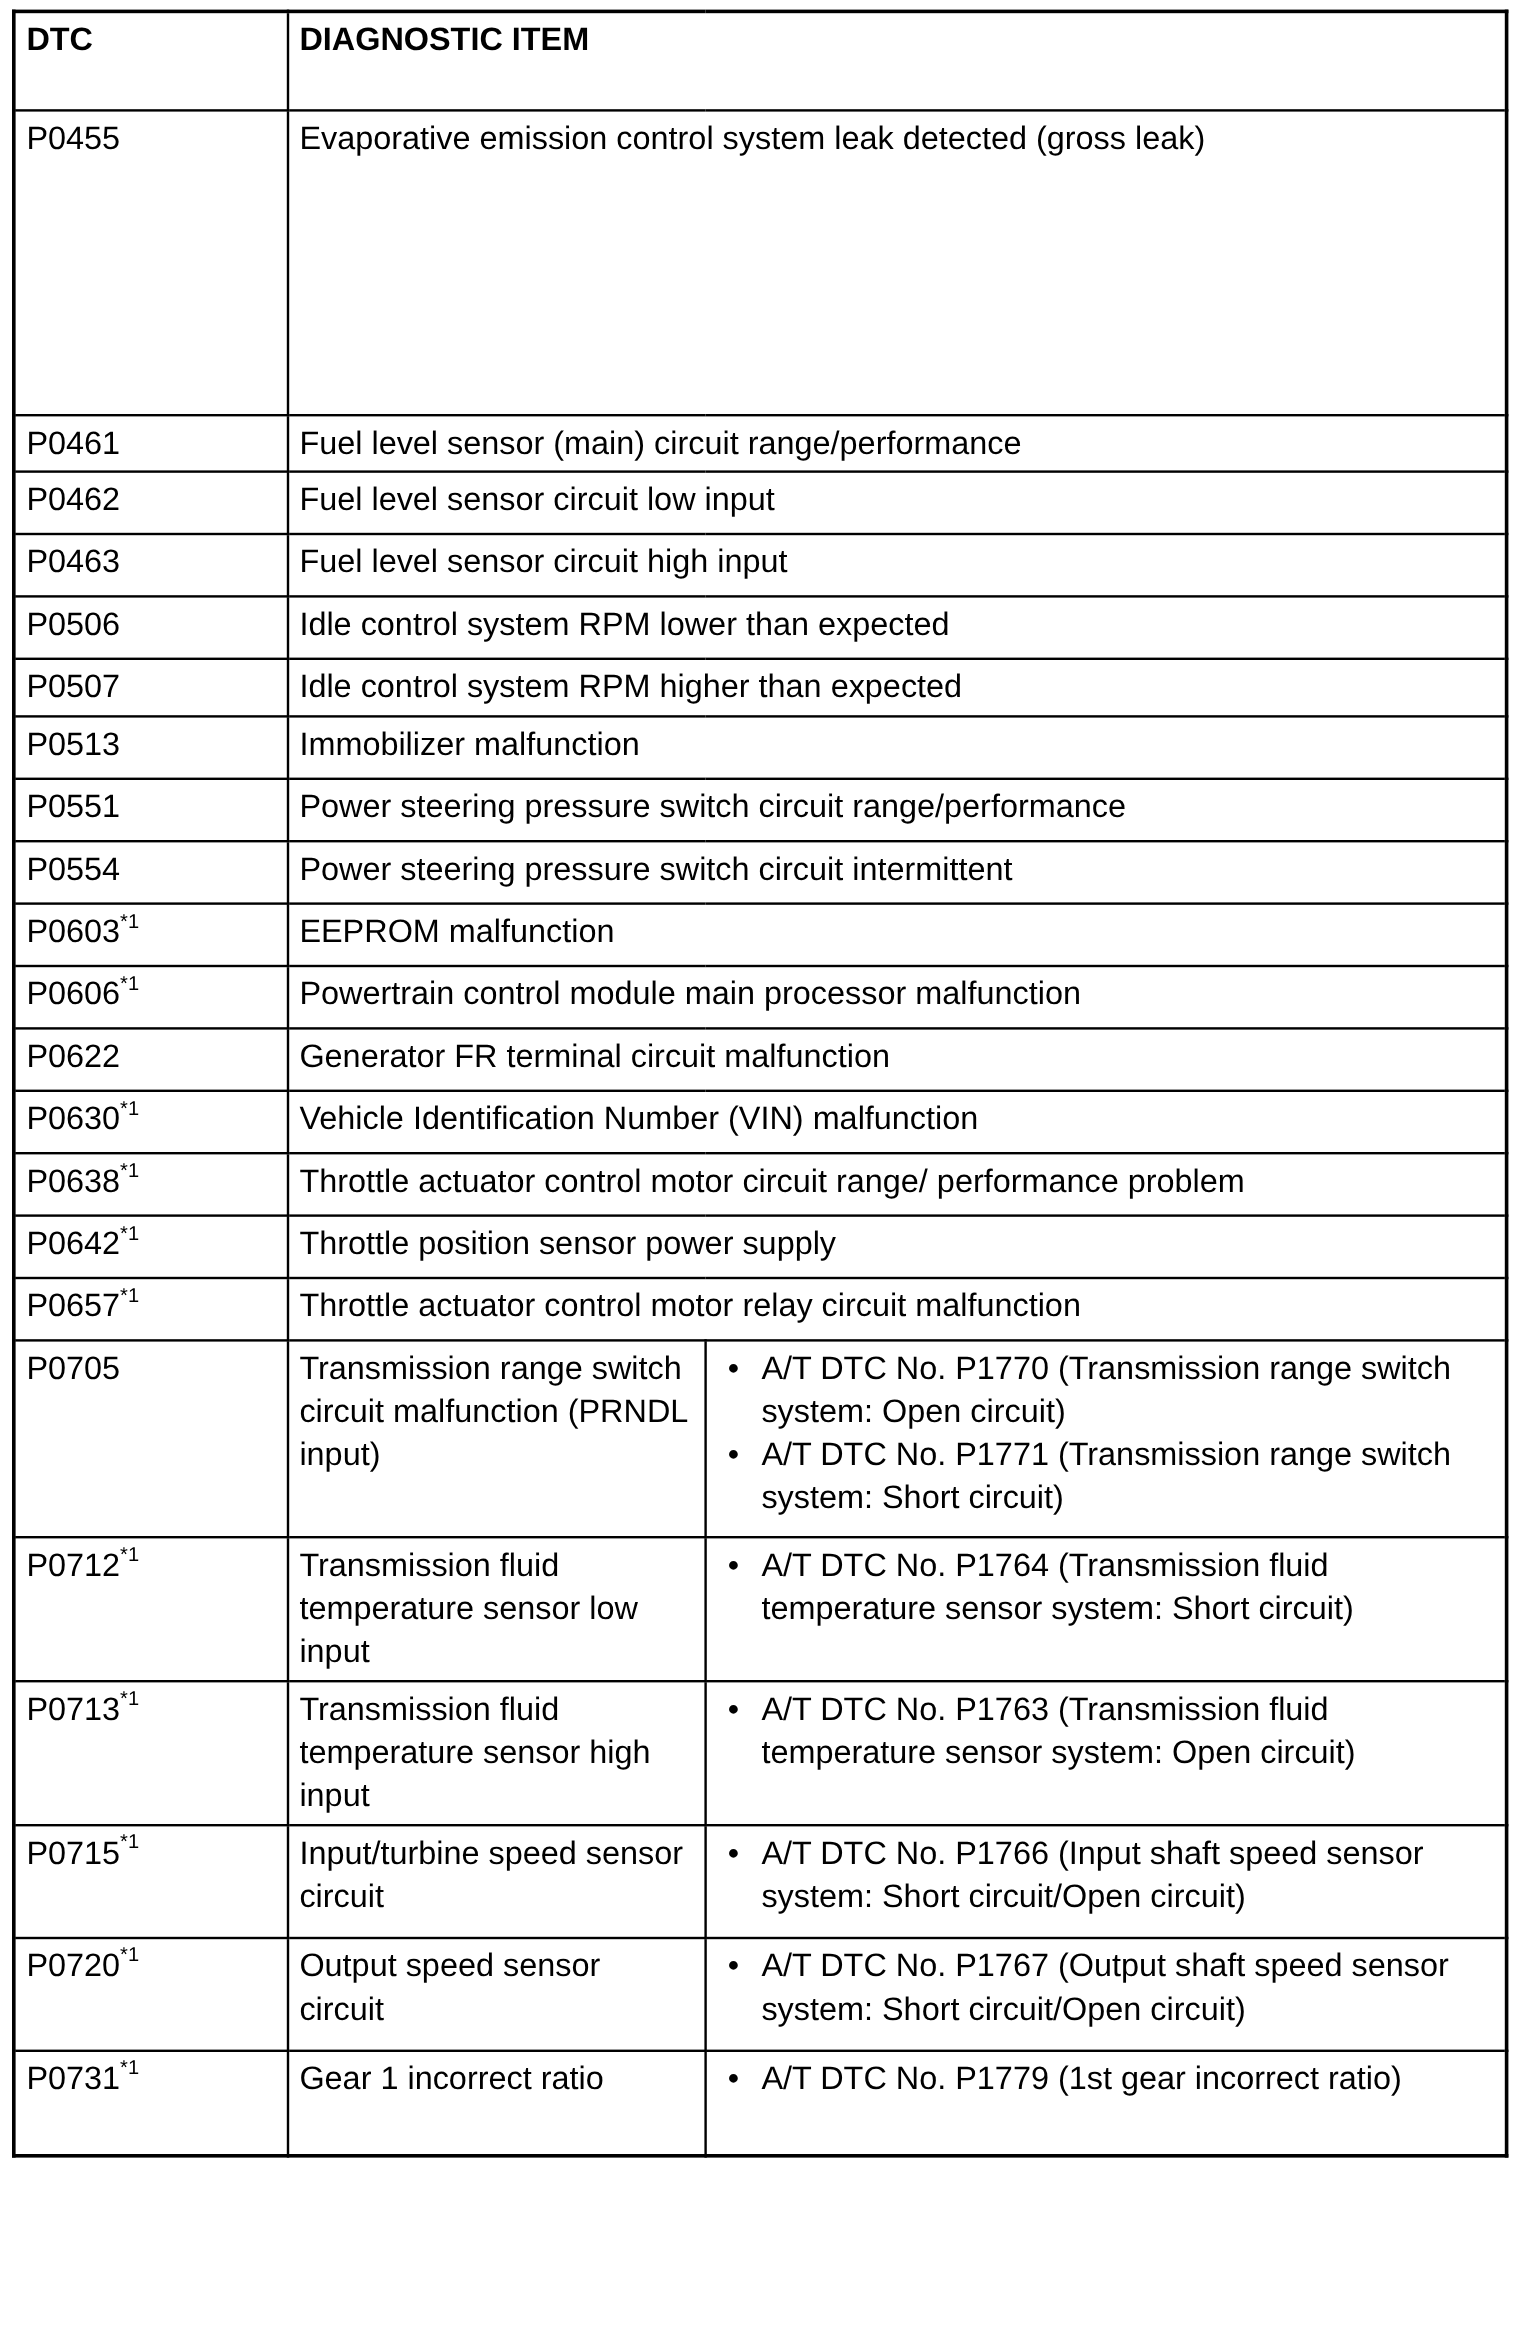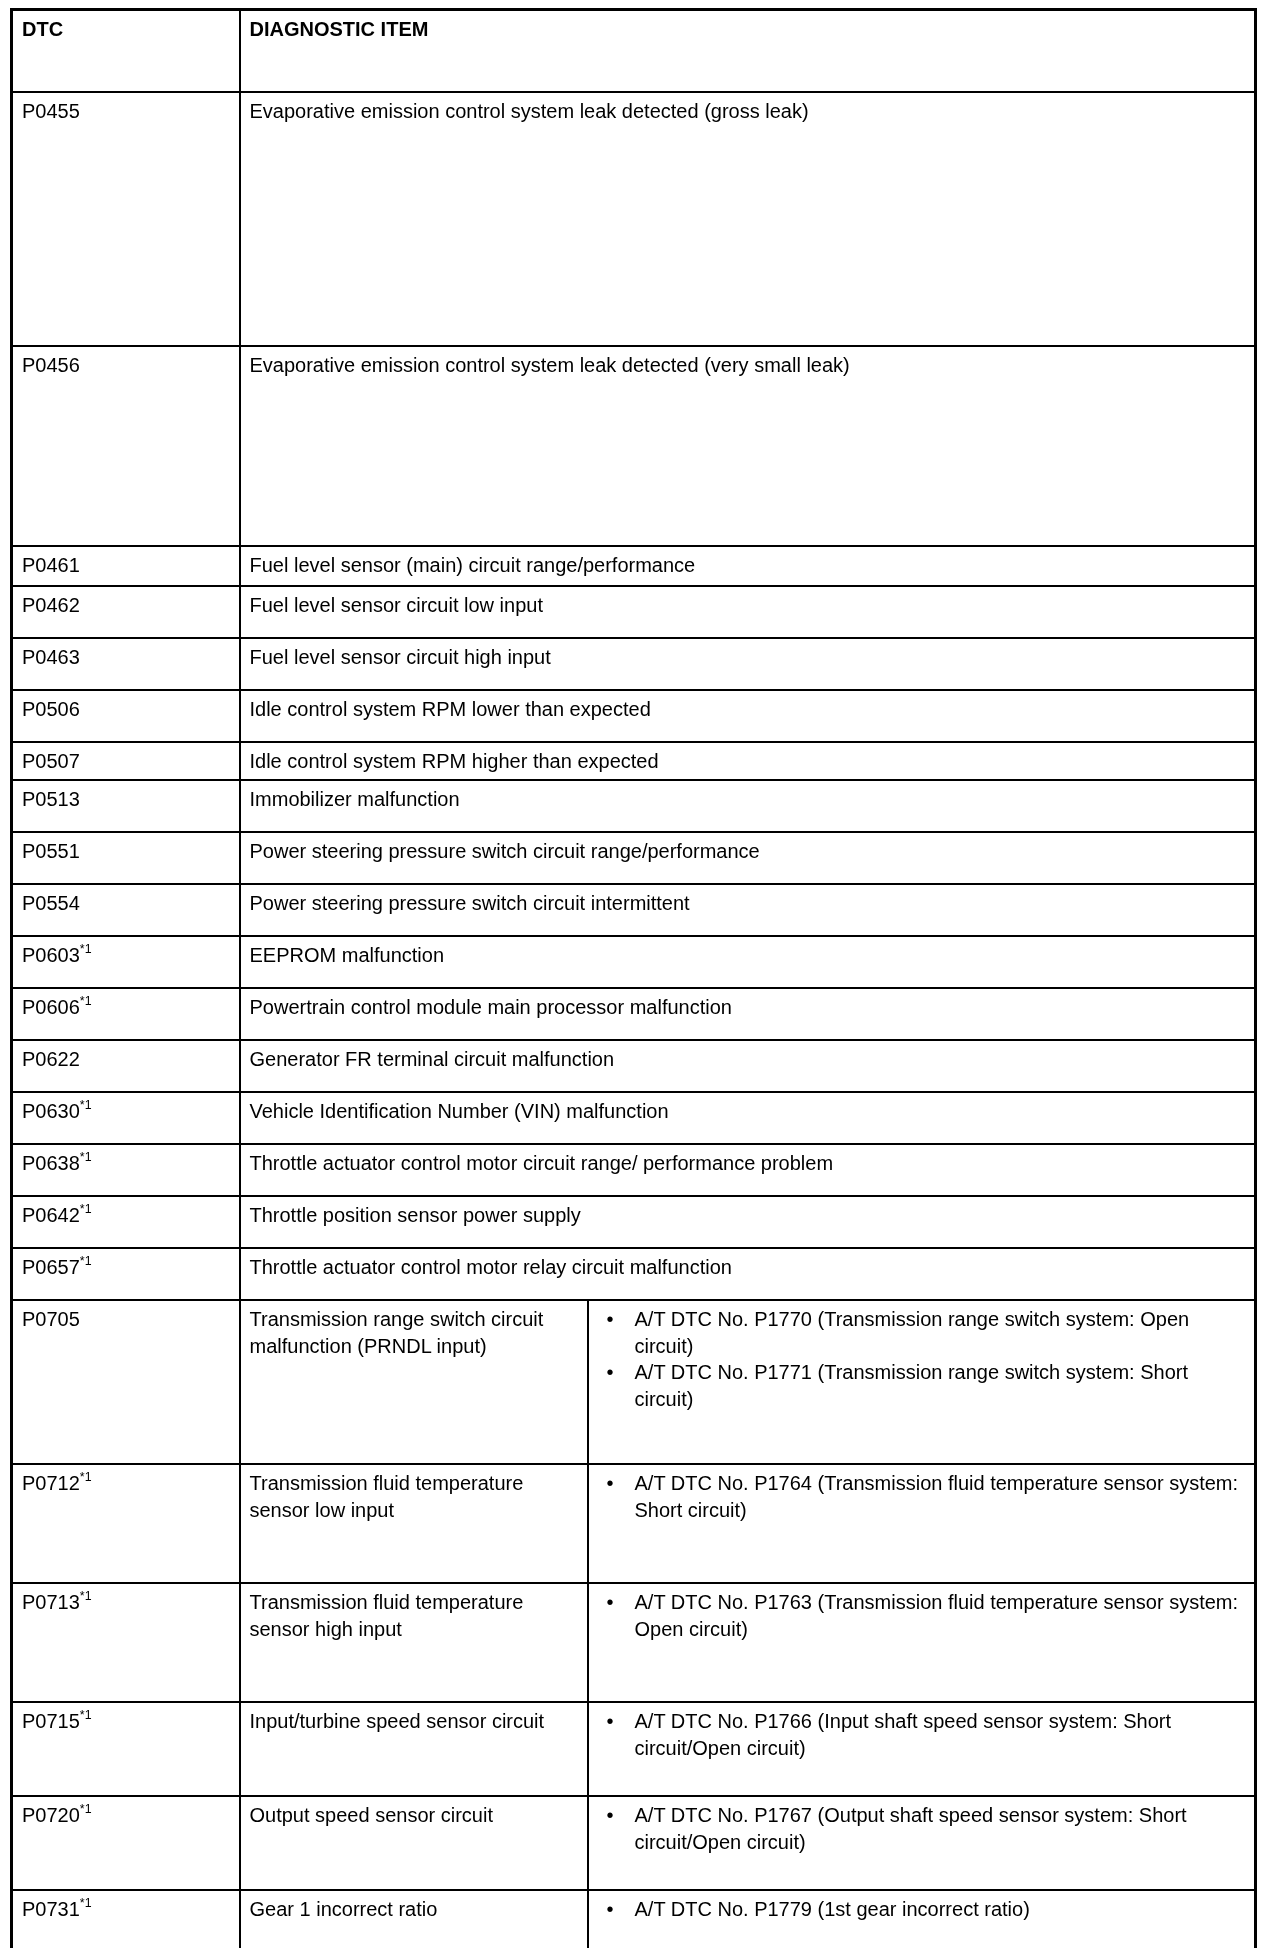--- a/index.html
+++ b/index.html
@@ -23,21 +23,21 @@
     width: 1244px;
     border: 3px solid #000;
   }
   col.c1 { width: 228px; }
   col.c2 { width: 348px; }
   col.c3 { width: 668px; }
   th, td {
     border: 2px solid #000;
     vertical-align: top;
     text-align: left;
-    font-size: 20px;
+    font-size: 27px;
     line-height: 1.33;
     padding: 5px 10px 5px 9px;
     word-wrap: break-word;
   }
   thead th {
     font-weight: bold;
     height: 82px;
   }
   td.dtc-cell { white-space: nowrap; }
   td.dtc-cell sup {
@@ -70,24 +70,20 @@
       <tr class="header-row">
         <th>DTC</th>
         <th colspan="2">DIAGNOSTIC ITEM</th>
       </tr>
     </thead>
     <tbody>
         <tr style="height: 254px;">
           <td class="dtc-cell"><span>P0455</span></td>
           <td class="item-cell" colspan="2">Evaporative emission control system leak detected (gross leak)</td>
         </tr>
-        <tr style="height: 200px;">
-          <td class="dtc-cell"><span>P0456</span></td>
-          <td class="item-cell" colspan="2">Evaporative emission control system leak detected (very small leak)</td>
-        </tr>
         <tr style="height: 40px;">
           <td class="dtc-cell"><span>P0461</span></td>
           <td class="item-cell" colspan="2">Fuel level sensor (main) circuit range/performance</td>
         </tr>
         <tr style="height: 52px;">
           <td class="dtc-cell"><span>P0462</span></td>
           <td class="item-cell" colspan="2">Fuel level sensor circuit low input</td>
         </tr>
         <tr style="height: 52px;">
           <td class="dtc-cell"><span>P0463</span></td>

